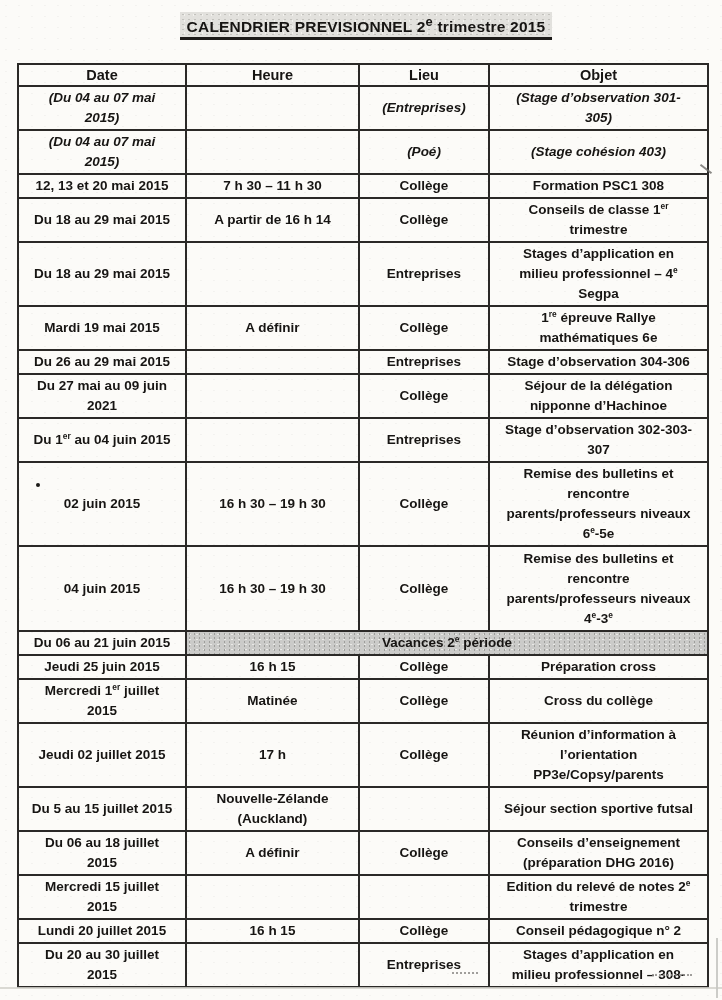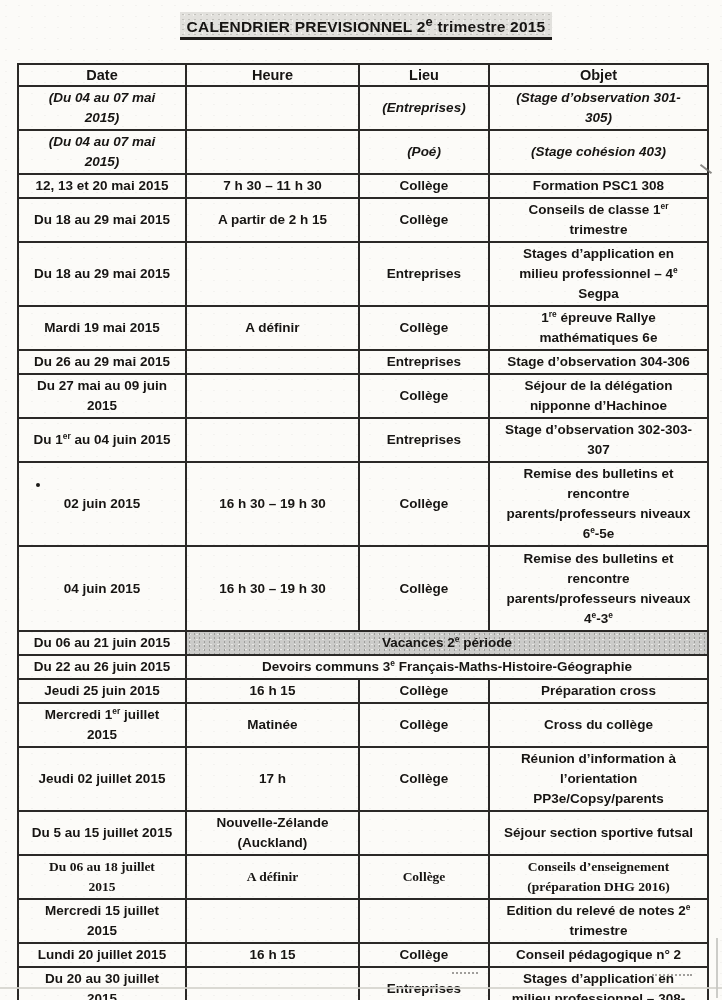--- a/index.html
+++ b/index.html
@@ -107,21 +107,21 @@
           <td>(Stage cohésion 403)</td>
         </tr>
         <tr style="height: 20px; padding-left: 20px;">
           <td>12, 13 et 20 mai 2015</td>
           <td>7 h 30 – 11 h 30</td>
           <td>Collège</td>
           <td>Formation PSC1 308</td>
         </tr>
         <tr style="height: 42px;">
           <td>Du 18 au 29 mai 2015</td>
-          <td>A partir de 2 h 15</td>
+          <td>A partir de 16 h 14</td>
           <td>Collège</td>
           <td>Conseils de classe 1<sup>er</sup>
 trimestre</td>
         </tr>
         <tr style="height: 63px;">
           <td>Du 18 au 29 mai 2015</td>
           <td></td>
           <td>Entreprises</td>
           <td>Stages d’application en
 milieu professionnel – 4<sup>e</sup>
@@ -135,21 +135,21 @@
 mathématiques 6e</td>
         </tr>
         <tr style="height: 20px;">
           <td>Du 26 au 29 mai 2015</td>
           <td></td>
           <td>Entreprises</td>
           <td>Stage d’observation 304-306</td>
         </tr>
         <tr style="height: 42px;">
           <td>Du 27 mai au 09 juin
-2015</td>
+2021</td>
           <td></td>
           <td>Collège</td>
           <td>Séjour de la délégation
 nipponne d’Hachinoe</td>
         </tr>
         <tr style="height: 40px;">
           <td>Du 1<sup>er</sup> au 04 juin 2015</td>
           <td></td>
           <td>Entreprises</td>
           <td>Stage d’observation 302-303-
@@ -170,24 +170,20 @@
           <td>Collège</td>
           <td>Remise des bulletins et
 rencontre
 parents/professeurs niveaux
 4<sup>e</sup>-3<sup>e</sup></td>
         </tr>
         <tr style="height: 23px;">
           <td>Du 06 au 21 juin 2015</td>
           <td colspan="3" class="shaded">Vacances 2<sup>e</sup> période</td>
         </tr>
-        <tr style="height: 21px;">
-          <td>Du 22 au 26 juin 2015</td>
-          <td colspan="3">Devoirs communs 3<sup>e</sup> Français-Maths-Histoire-Géographie</td>
-        </tr>
         <tr style="height: 20px;">
           <td>Jeudi 25 juin 2015</td>
           <td>16 h 15</td>
           <td>Collège</td>
           <td>Préparation cross</td>
         </tr>
         <tr style="height: 39px;">
           <td>Mercredi 1<sup>er</sup> juillet
 2015</td>
           <td>Matinée</td>
@@ -202,21 +198,21 @@
 l’orientation
 PP3e/Copsy/parents</td>
         </tr>
         <tr style="height: 40px;">
           <td>Du 5 au 15 juillet 2015</td>
           <td>Nouvelle-Zélande
 (Auckland)</td>
           <td></td>
           <td>Séjour section sportive futsal</td>
         </tr>
-        <tr style="height: 42px; font-family: Liberation Serif, serif;">
+        <tr style="height: 42px;">
           <td>Du 06 au 18 juillet
 2015</td>
           <td>A définir</td>
           <td>Collège</td>
           <td>Conseils d’enseignement
 (préparation DHG 2016)</td>
         </tr>
         <tr style="height: 42px; border-radius: 11px;">
           <td>Mercredi 15 juillet
 2015</td>

